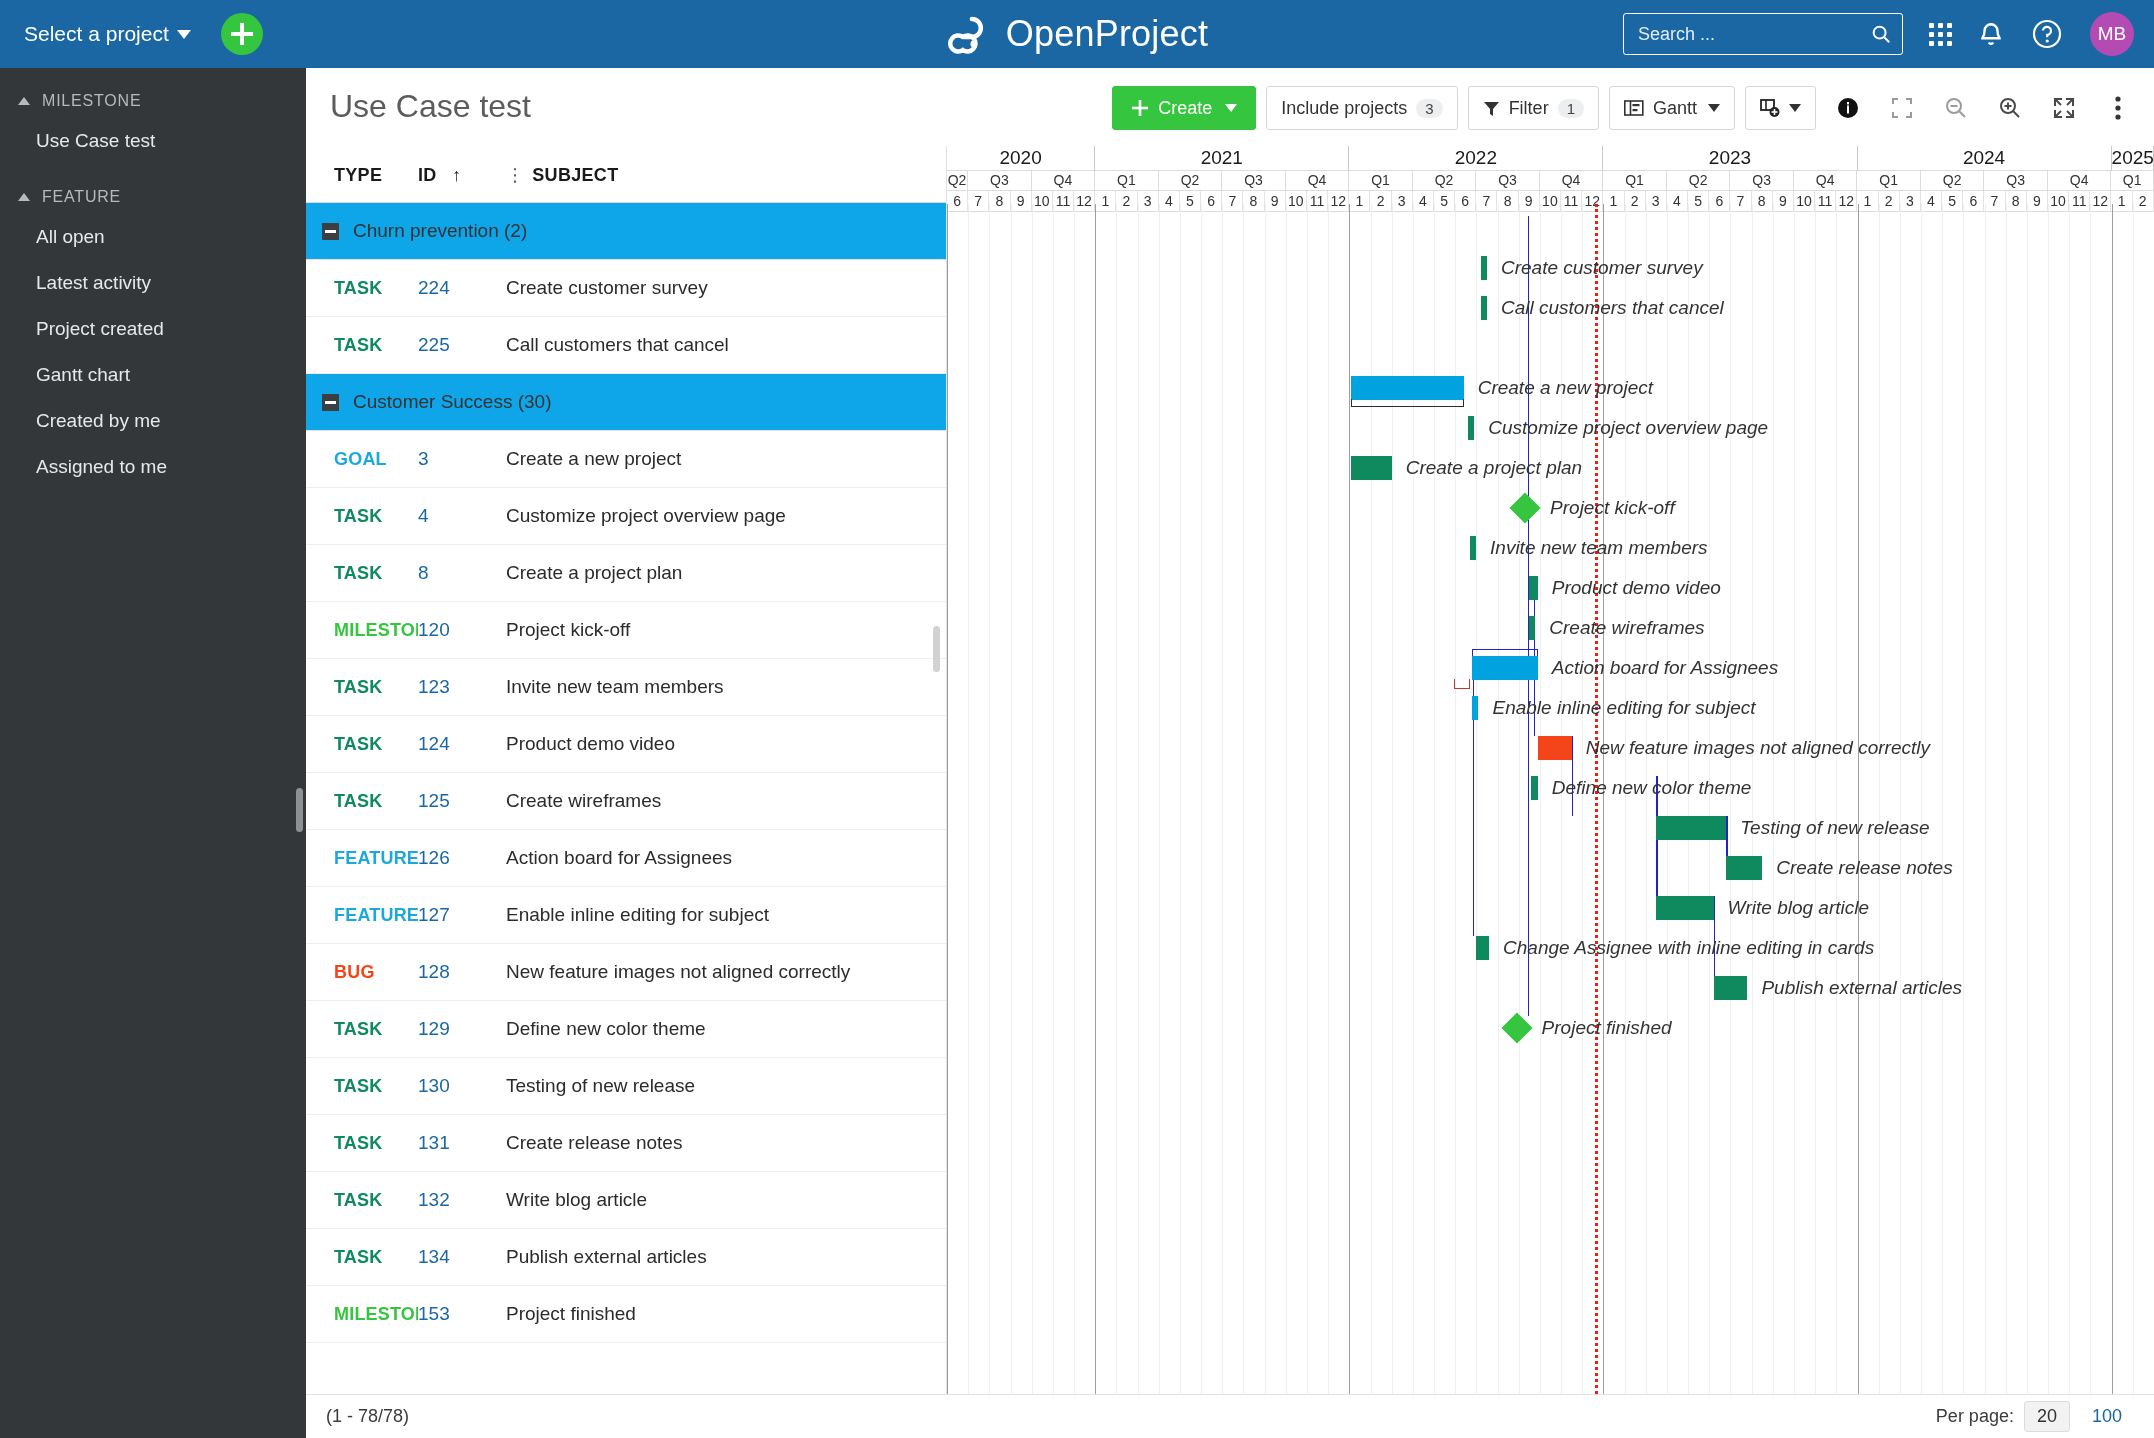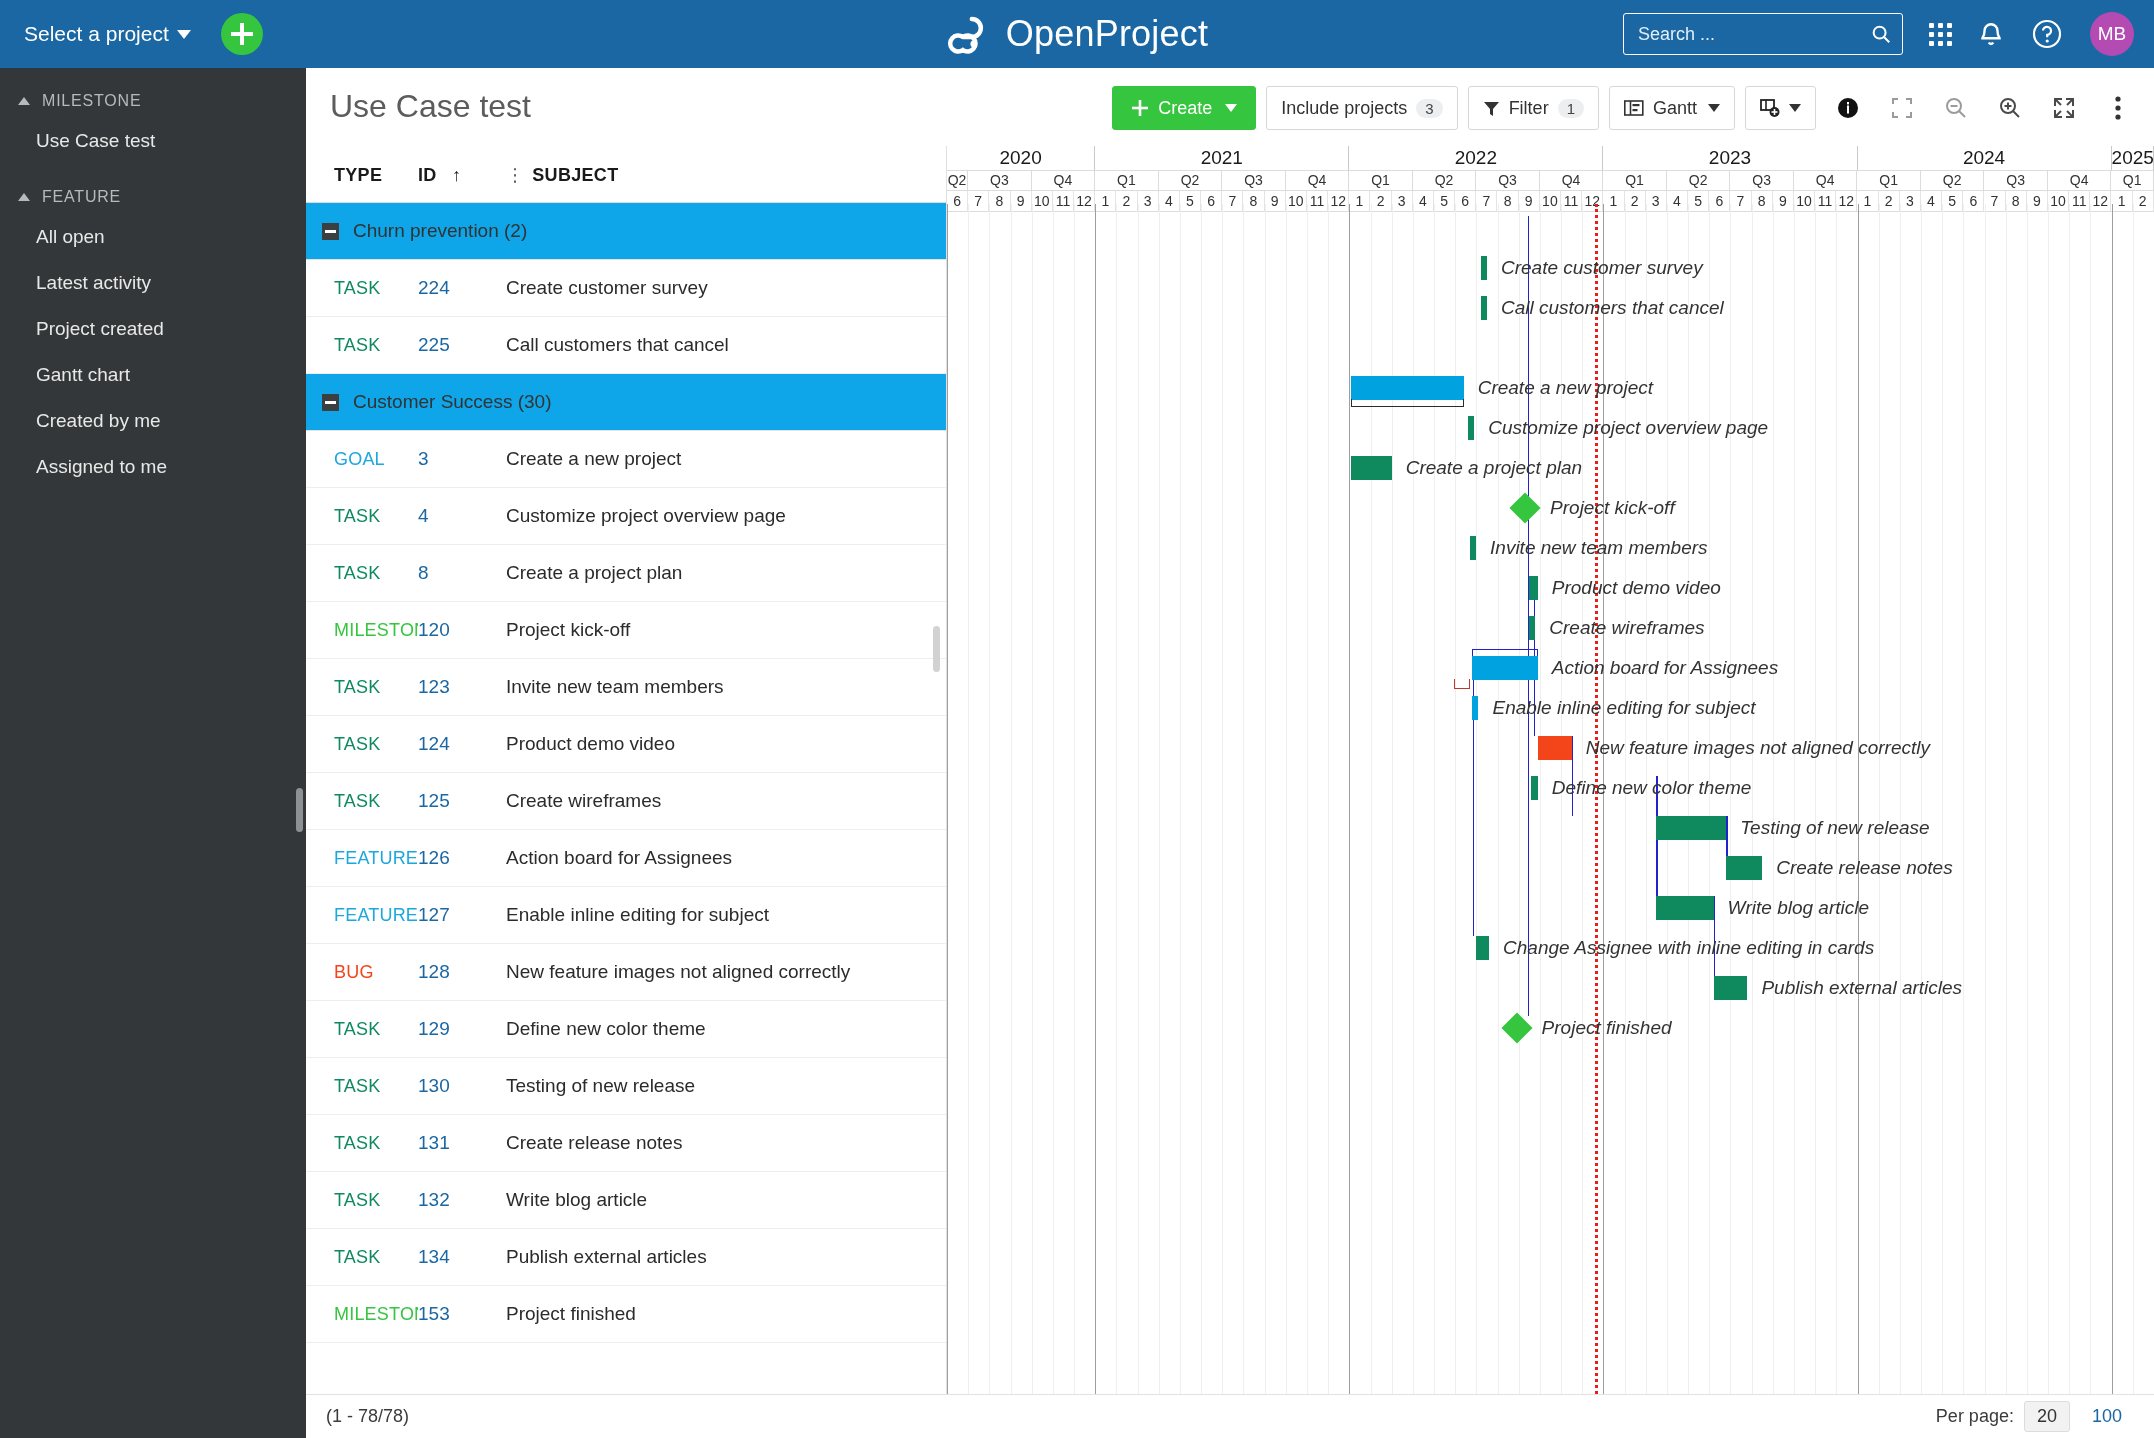--- a/index.html
+++ b/index.html
@@ -139,21 +139,21 @@
     background:#0ea5e9; border-bottom:1px solid #e3e3e3; color:#333; font-size:19px;
     padding-left:16px;
   }
   .collapse-box {
     display:inline-block; width:17px; height:17px; background:#3b3f41;
     position:relative; vertical-align:middle; margin-right:14px; cursor:pointer;
   }
   .collapse-box::after {
     content:''; position:absolute; left:3px; top:7px; width:11px; height:3px; background:#fff;
   }
-  .type { font-weight:400; font-size:18px; letter-spacing:.2px; }
+  .type { font-weight:700; font-size:18px; letter-spacing:.2px; }
   .t-TASK { color:#0F8A5F; }
   .t-GOAL { color:#1CA8DD; }
   .t-MILESTONE { color:#35C53F; }
   .t-FEATURE { color:#1CA8DD; }
   .t-BUG { color:#F4451A; }
   .t-WISH { color:#2EA02E; }
   .wid { color:#1A67A3; }
   .subj { color:#2b2b2b; }
   #table-vscroll {
     position:absolute; right:6px; top:480px; width:7px; height:46px;

